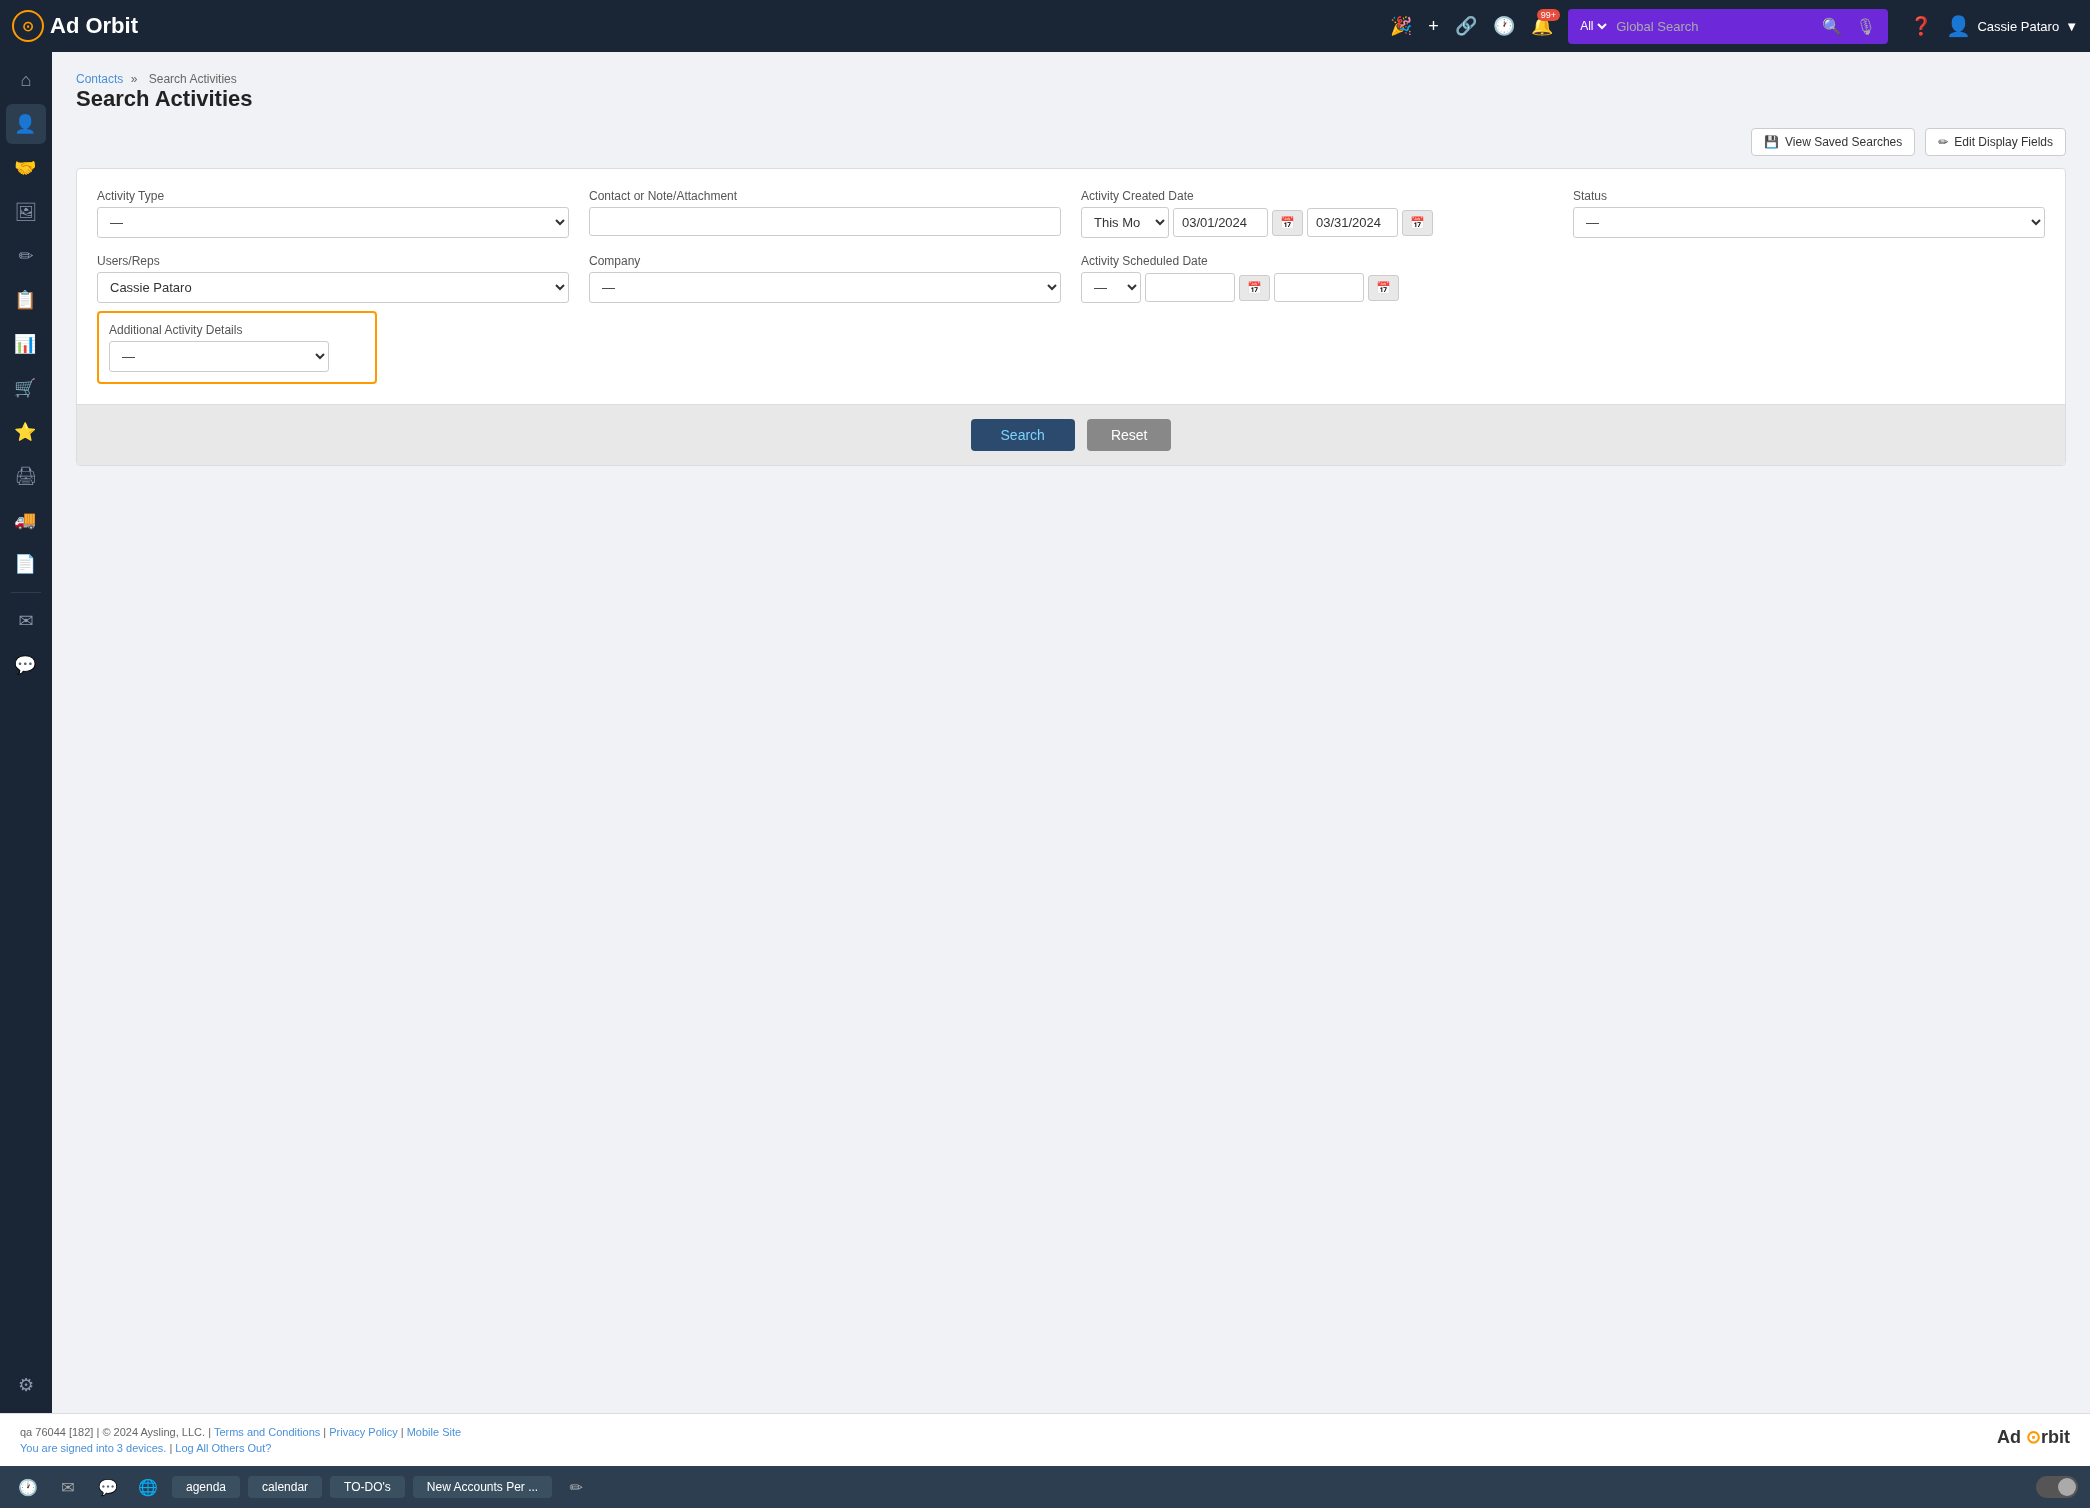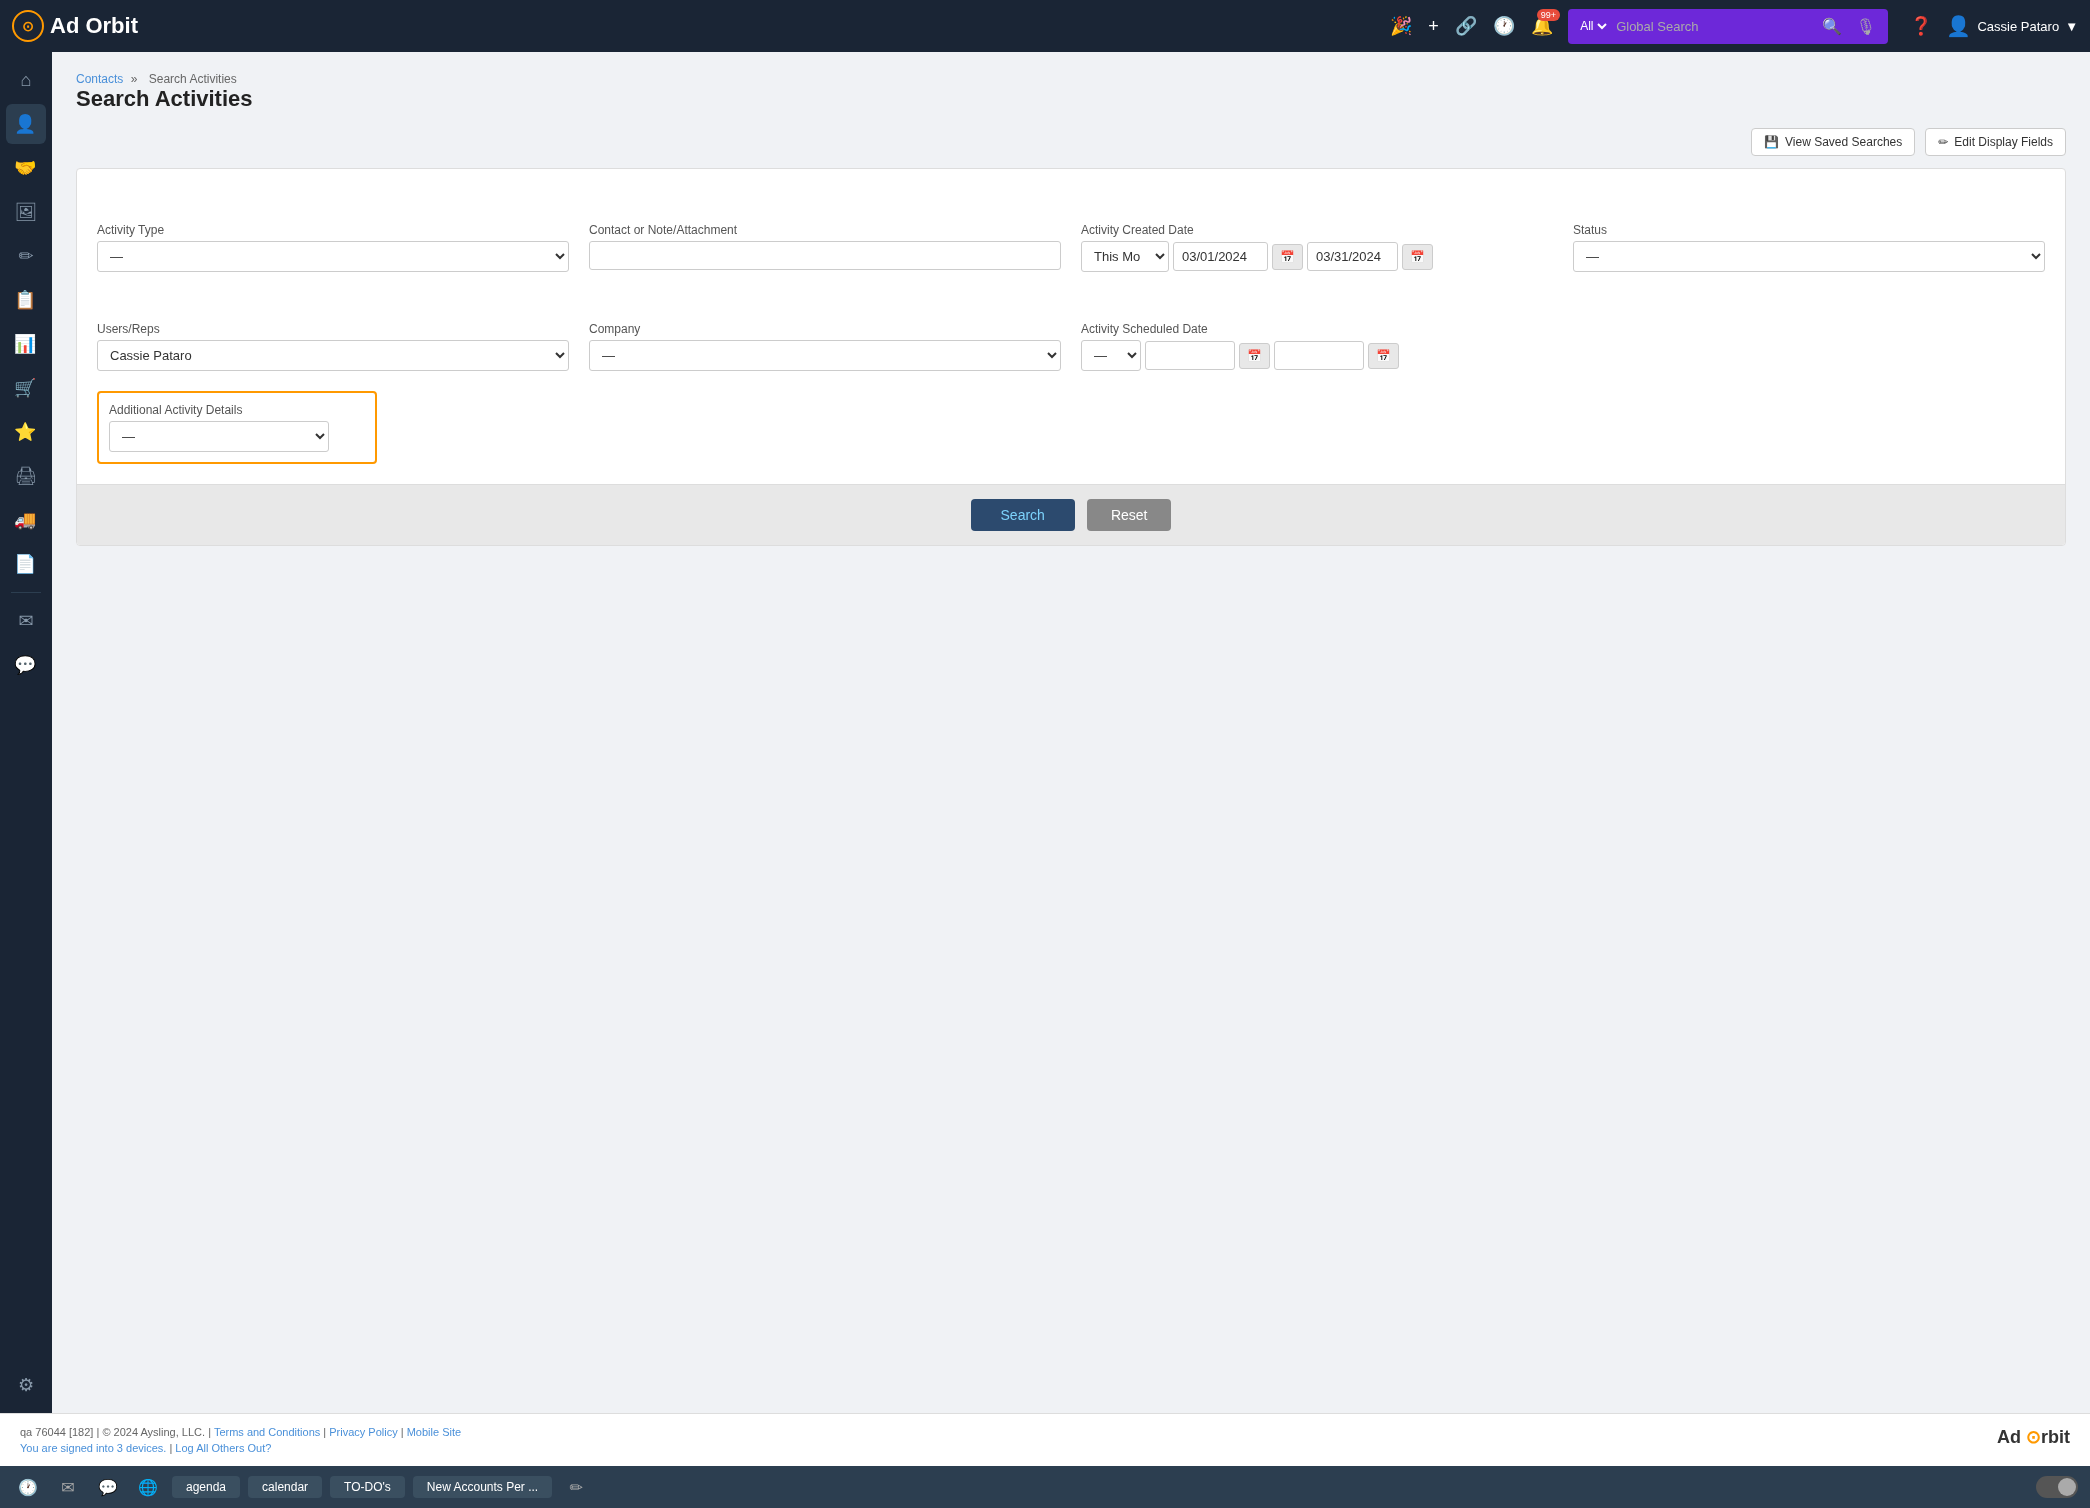--- a/index.html
+++ b/index.html
@@ -70,38 +70,38 @@
 
     
     .toolbar { display: flex; justify-content: flex-end; gap: 10px; margin-bottom: 12px; }
     .toolbar-btn {
       display: flex; align-items: center; gap: 6px;
       background: white; border: 1px solid #ccc;
       border-radius: 4px; padding: 6px 12px;
       cursor: pointer; font-size: 12px; color: #333;
     }
     .form-grid { display: grid; grid-template-columns: 1fr 1fr 1fr 1fr; gap: 16px 20px; }
-    .form-group { display: flex; flex-direction: column; gap: 4px; margin-top: 34px; }
+    .form-group { display: flex; flex-direction: column; gap: 4px; }
     .form-group label { font-size: 12px; color: #555; font-weight: 500; }
     .form-group input, .form-group select {
       border: 1px solid #ccc; border-radius: 3px;
       padding: 6px 8px; font-size: 13px; color: #333;
       background: white; width: 100%;
     }
     .date-range { display: flex; align-items: center; gap: 4px; }
     .date-range select { width: 90px; flex-shrink: 0; }
     .date-range input { width: 100px; flex-shrink: 0; }
     .cal-btn { background: #e8e8e8; border: 1px solid #ccc; padding: 5px 7px; cursor: pointer; border-radius: 3px; font-size: 12px; }
 
     
     .additional-section {
       border: 2px solid #f90;
       border-radius: 4px;
       padding: 10px;
-      margin-top: 20px;
+      margin-top: 8px;
       display: inline-block;
       min-width: 280px;
     }
     .additional-section label { font-size: 12px; color: #555; font-weight: 500; display: block; margin-bottom: 4px; }
     .additional-section select {
       border: 1px solid #ccc; border-radius: 3px;
       padding: 6px 8px; font-size: 13px; color: #333;
       background: white; width: 100%;
     }
 

